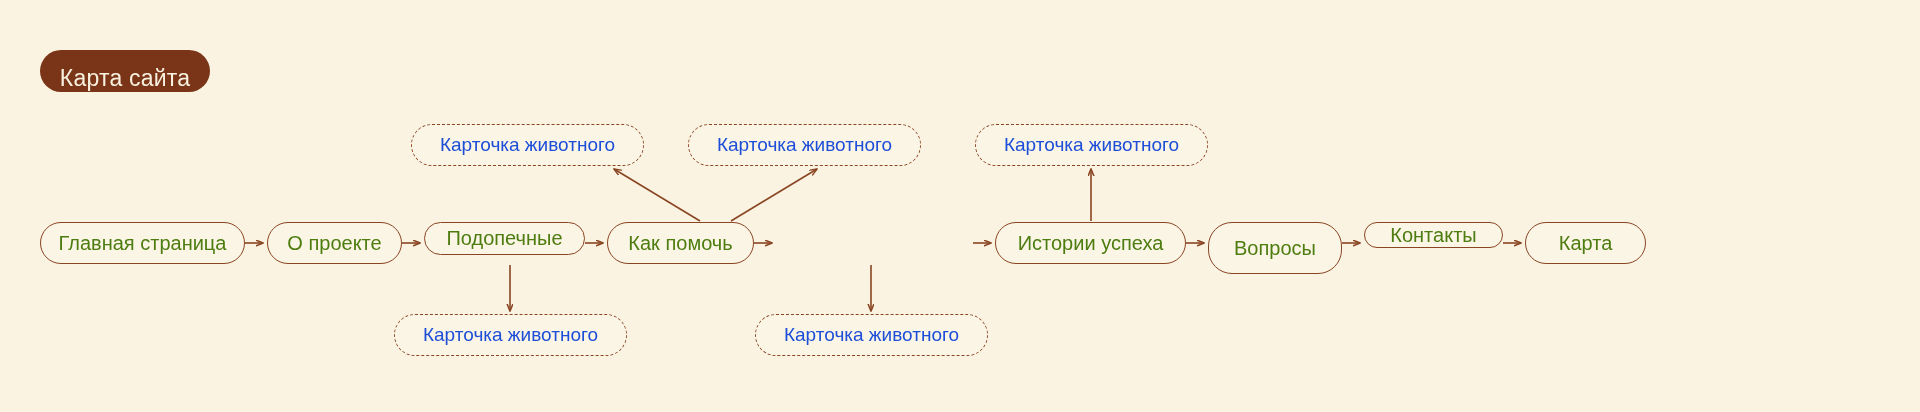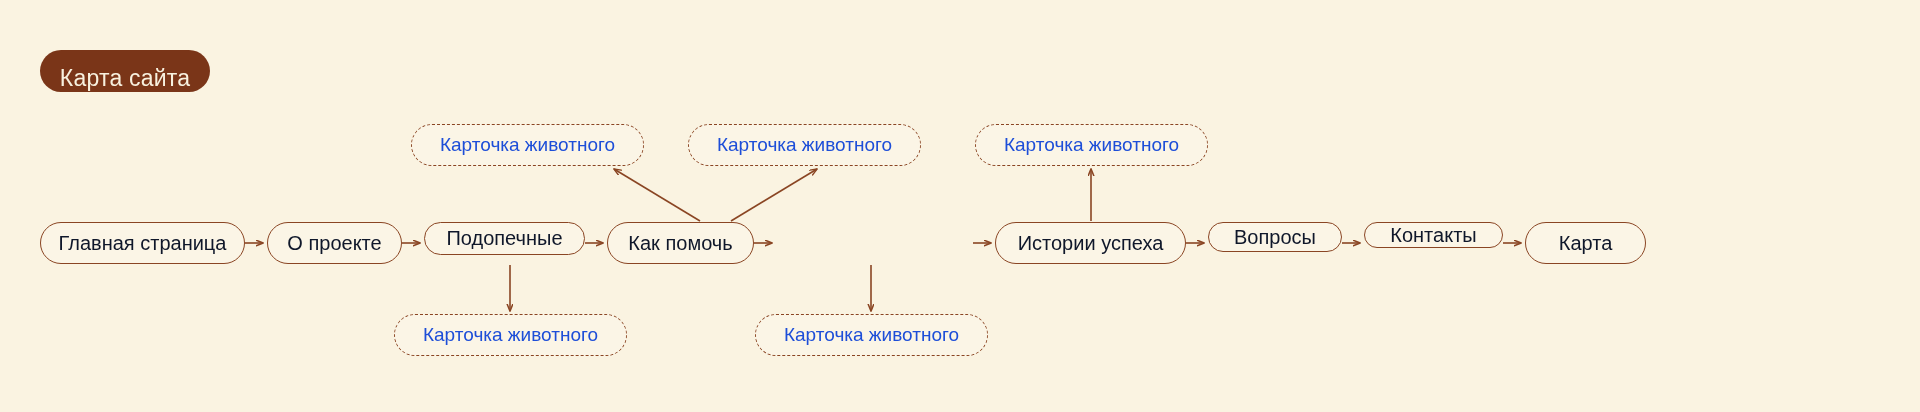--- a/index.html
+++ b/index.html
@@ -42,21 +42,21 @@
   }
   .node {
     position: absolute;
     display: flex;
     align-items: center;
     justify-content: center;
     box-sizing: border-box;
     background: #fbf5e6;
     border: 1.7px solid #8a4523;
     border-radius: 24px;
-    color: #0f172a;
+    color: #4d7c0f;
     font-size: 20px;
     white-space: nowrap;
   }
   .card {
     position: absolute;
     display: flex;
     align-items: center;
     justify-content: center;
     box-sizing: border-box;
     background: #fbf5e6;
@@ -111,21 +111,21 @@
   </div>
   <div class="node" style="left:424px; top:222px; width:161px; height:33px;">
     <span>Подопечные</span>
   </div>
   <div class="node" style="left:607px; top:222px; width:147px; height:42px;">
     <span>Как помочь</span>
   </div>
   <div class="node" style="left:995px; top:222px; width:191px; height:42px;">
     <span>Истории успеха</span>
   </div>
-  <div class="node" style="left:1208px; top:222px; width:134px; height:30px;">
+  <div class="node" style="left:1208px; top:222px; width:134px; height:52px;">
     <span>Вопросы</span>
   </div>
   <div class="node" style="left:1364px; top:222px; width:139px; height:26px;">
     <span>Контакты</span>
   </div>
   <div class="node" style="left:1525px; top:222px; width:121px; height:42px;">
     <span>Карта</span>
   </div>
 
   <div class="card" style="left:411px; top:124px; width:233px; height:42px;">

